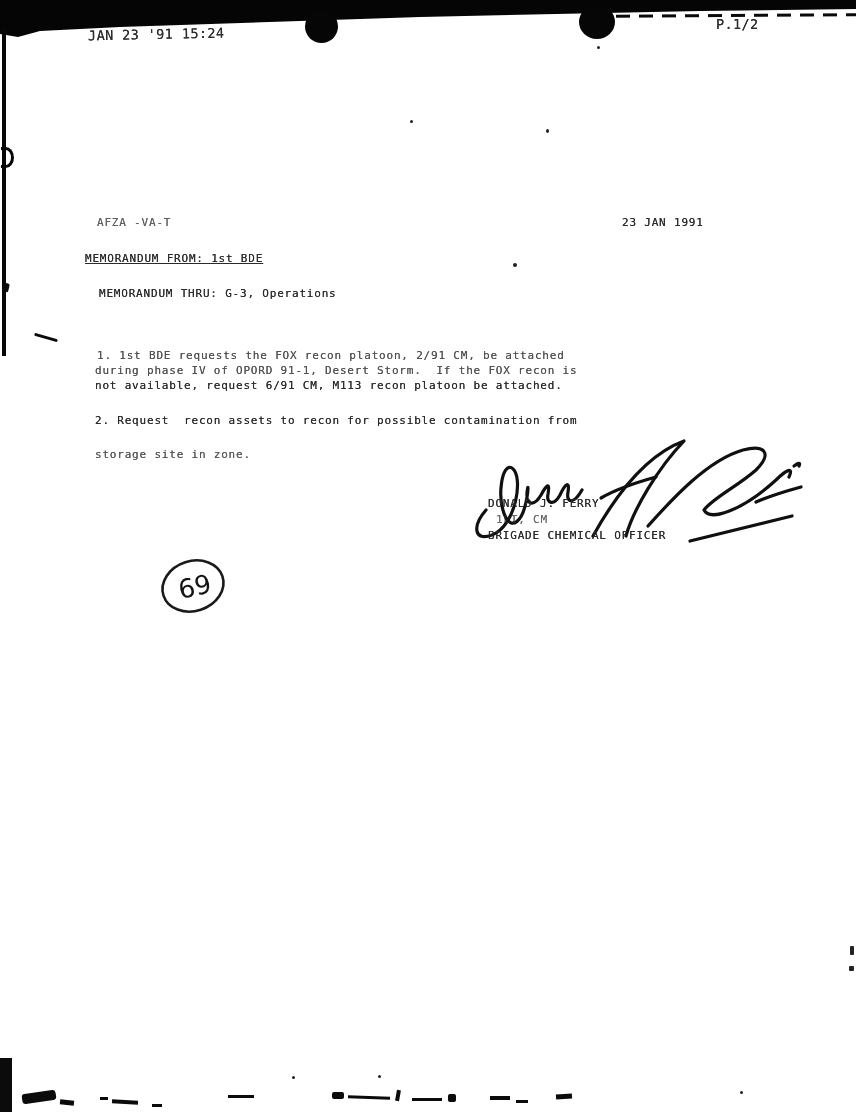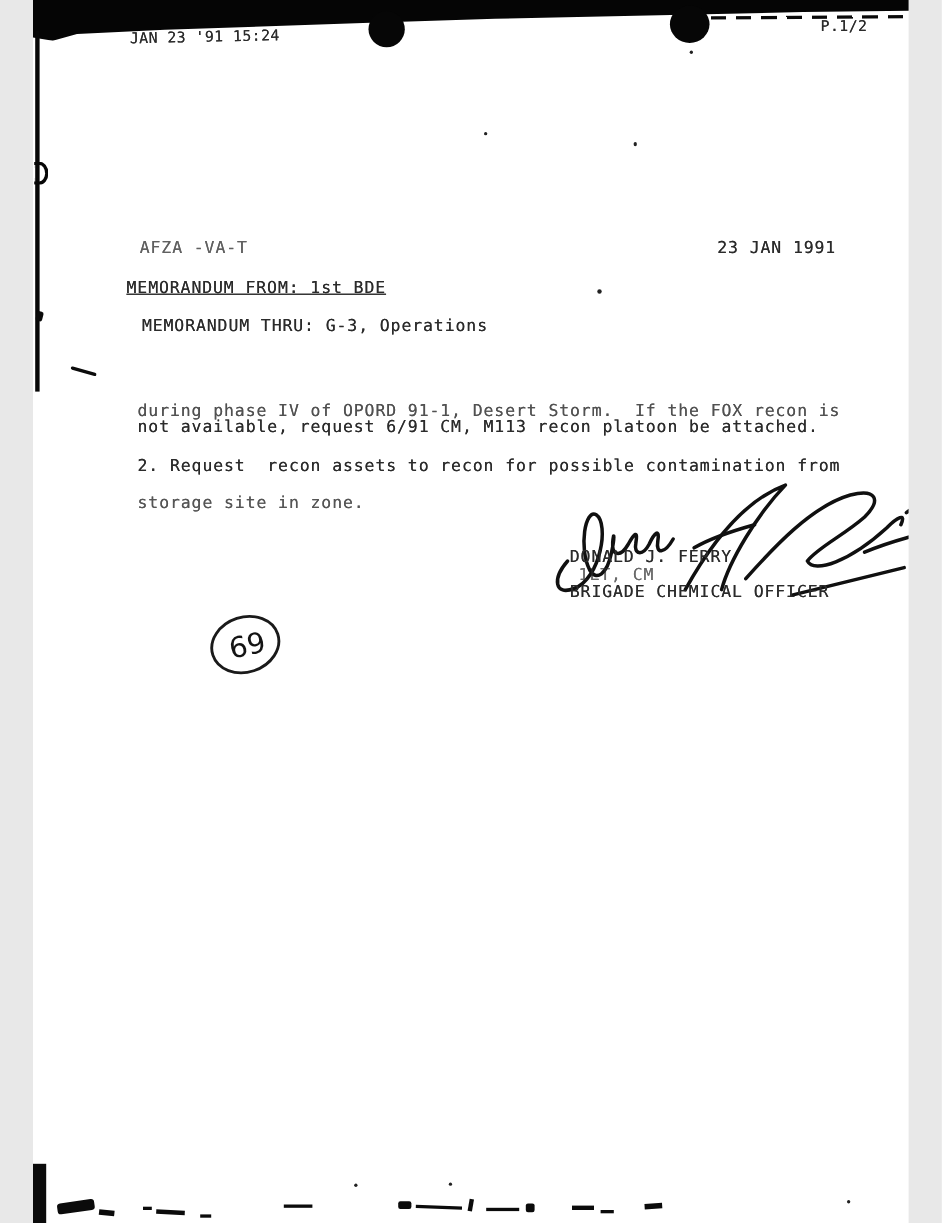--- a/index.html
+++ b/index.html
@@ -1,23 +1,23 @@
 <!DOCTYPE html>
 <html><head>
 <meta charset="utf-8">
 <style>
   html,body{margin:0;padding:0;background:#e8e8e8;}
   .page{
-    position:relative;width:796px;height:1112px;margin:0 auto;
+    position:relative;width:856px;height:1112px;margin:0 auto;
     background:#ffffff;overflow:hidden;
     font-family:"DejaVu Sans Mono","Liberation Mono",monospace;
     color:#2e2e2e;
   }
   .typeline{
-    position:absolute;font-size:15px;letter-spacing:0.8px;white-space:pre;
+    position:absolute;font-size:11px;letter-spacing:0.8px;white-space:pre;
     color:#2f2f2f;text-shadow:0 0 0.6px rgba(40,40,40,0.85);
     filter:contrast(1.05);
   }
   .small{font-size:13.5px;letter-spacing:0.4px;}
   
   .topbar{
     position:absolute;left:0;top:0;width:856px;height:38px;background:#050505;
     clip-path:polygon(0 0,856px 0,856px 9px,700px 11px,420px 17px,300px 21px,120px 27px,40px 31px,18px 37px,0 34px);
   }
   .punch{position:absolute;background:#060606;border-radius:50%;}
@@ -60,20 +60,21 @@
   <span class="speck" style="left:513px;top:263px;width:4px;height:4px;"></span>
   <span class="speck" style="left:850px;top:946px;width:4px;height:9px;border-radius:1px;"></span>
   <span class="speck" style="left:849px;top:966px;width:5px;height:5px;border-radius:1px;"></span>
 
   <div class="typeline" style="left:97px;top:216px;opacity:0.75;">AFZA -VA-T</div>
   <div class="typeline" style="left:622px;top:216px;">23 JAN 1991</div>
 
   <div class="typeline" style="left:85px;top:252px;text-decoration:underline;">MEMORANDUM FROM: 1st BDE</div>
   <div class="typeline" style="left:99px;top:287px;">MEMORANDUM THRU: G-3, Operations</div>
 
+  <div class="typeline" style="left:97px;top:349px;opacity:0.82;">1. 1st BDE requests the FOX recon platoon, 2/91 CM, be attached</div>
   <div class="typeline" style="left:95px;top:364px;opacity:0.82;">during phase IV of OPORD 91-1, Desert Storm.  If the FOX recon is</div>
   <div class="typeline" style="left:95px;top:379px;text-align:center;">not available, request 6/91 CM, M113 recon platoon be attached.</div>
 
   <div class="typeline" style="left:95px;top:414px;">2. Request  recon assets to recon for possible contamination from</div>
   <div class="typeline" style="left:95px;top:448px;opacity:0.8;text-align:center;">storage site in zone.</div>
 
   <svg style="left:458px;top:438px;" width="345" height="115" viewBox="0 0 345 115">
     <path class="sigpath" d="M28,72 C14,88 16,104 34,97 C58,88 66,38 54,30 C44,24 38,60 48,80 C54,91 64,84 68,64 C71,50 70,44 69,55 C68,67 76,69 83,57 C89,46 92,44 90,56 C88,66 96,68 102,57 C107,46 112,42 110,54 C108,66 116,66 124,52"></path>
     <path class="sigpath" d="M135,98 C155,62 185,18 226,3 C200,30 175,72 168,98"></path>
     <path class="sigpath" d="M143,60 C160,50 180,44 198,39"></path>

